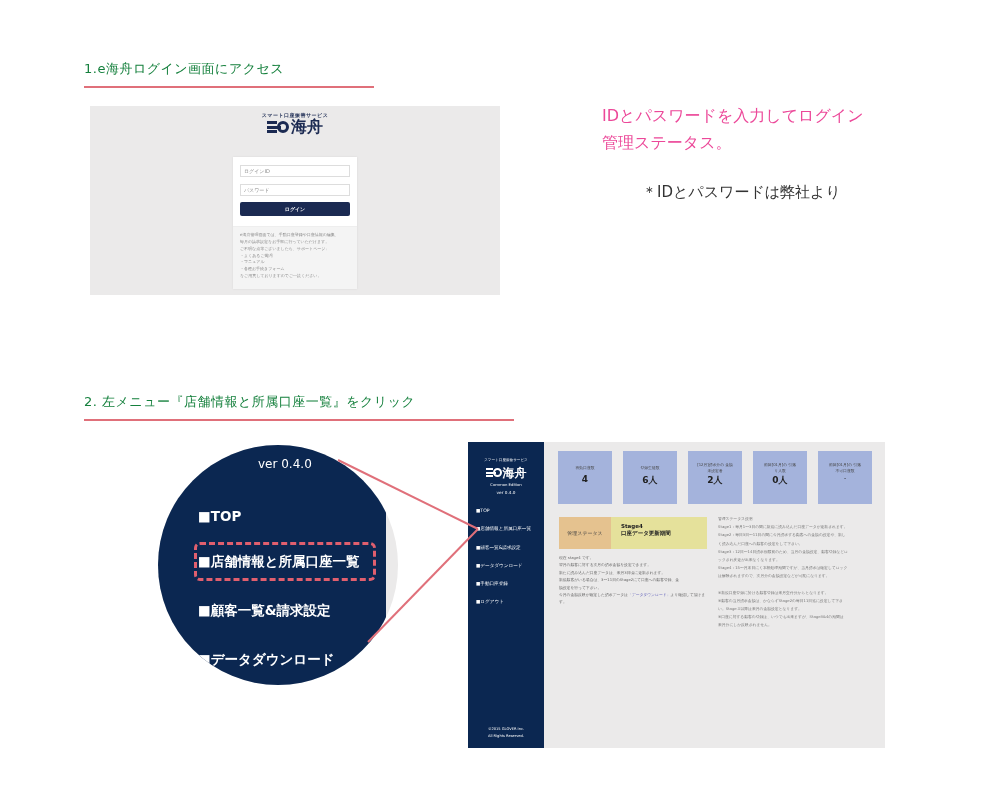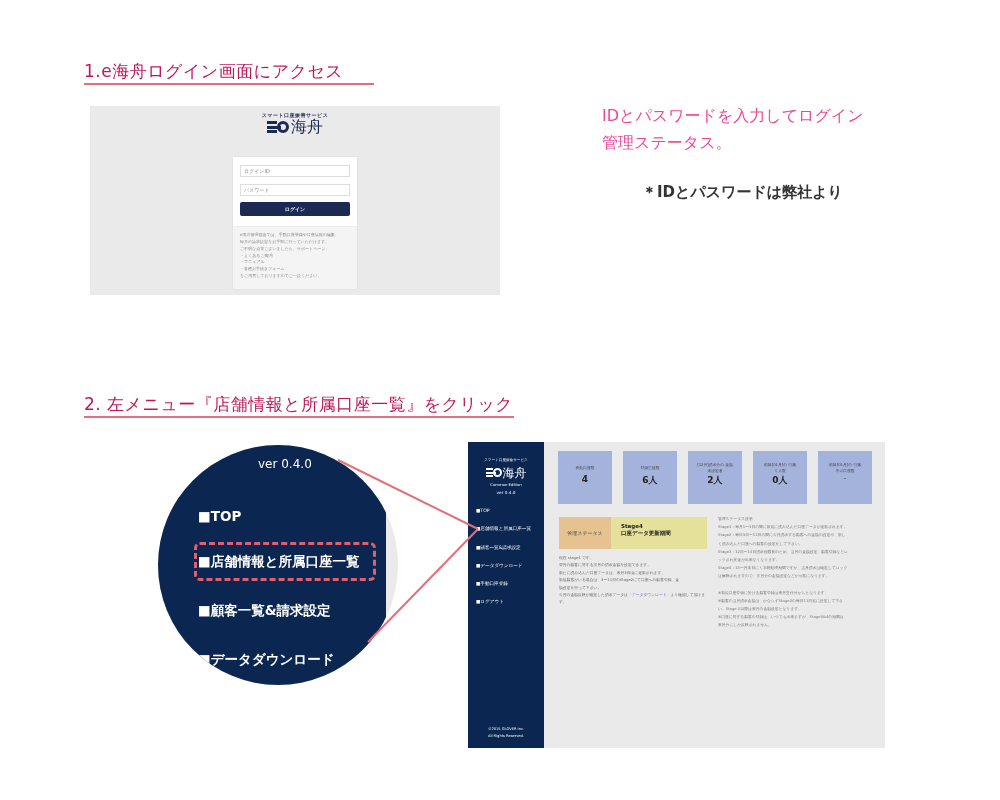--- a/index.html
+++ b/index.html
@@ -1,38 +1,38 @@
 <!DOCTYPE html>
 <html><head>
 <meta charset="utf-8">
 <style>
   * { box-sizing: border-box; margin: 0; padding: 0; }
   html, body { width: 1000px; height: 800px; background: #ffffff; overflow: hidden; }
   body { position: relative; font-family: "DejaVu Sans", "Liberation Sans", sans-serif; color: #333; }
 
-  .step-heading { position: absolute; font-size: 17px; color: #be185d; letter-spacing: 0.5px; padding-bottom: 0; border-bottom: 2px solid #e0707a; white-space: nowrap; }
+  .step-heading { position: absolute; font-size: 13px; color: #15803d; letter-spacing: 0.5px; padding-bottom: 8px; border-bottom: 2px solid #e0707a; white-space: nowrap; }
   #step1 { left: 84px; top: 60px; width: 290px; }
   #step2 { left: 84px; top: 393px; width: 430px; }
 
   
   .login-shot { position: absolute; left: 90px; top: 106px; width: 410px; height: 189px; background: #ebeaea; }
   .brand { position: absolute; left: 0; right: 0; text-align: center; }
   .brand-sub { font-size: 5px; color: #1b2a52; font-weight: bold; letter-spacing: 0.5px; }
   .brand-logo { display: inline-flex; align-items: center; gap: 2px; margin-top: 1px; }
   .logo-e { width: 22px; height: 12px; position: relative; }
   .logo-e .bar { position: absolute; left: 0; height: 3px; background: #1b2a52; }
   .logo-e .circ { position: absolute; right: 0; top: 0; width: 12px; height: 12px; border-radius: 50%; border: 3px solid #1b2a52; }
-  .logo-kanji { font-size: 16px; font-weight: normal; color: #1b2a52; line-height: 1; }
+  .logo-kanji { font-size: 16px; font-weight: bold; color: #1b2a52; line-height: 1; }
   .login-card { position: absolute; left: 143px; top: 51px; width: 124px; height: 132px; background: #fff; box-shadow: 0 0 2px rgba(0,0,0,0.08); }
   .login-input { position: absolute; left: 7px; width: 110px; height: 12px; border: 1px solid #ddd; background: #fff; font-size: 5px; color: #888; padding: 2px 3px; line-height: 7px; }
   .login-btn { position: absolute; left: 7px; top: 45px; width: 110px; height: 14px; background: #1b2a52; border-radius: 2px; color: #fff; font-size: 5px; font-weight: bold; text-align: center; line-height: 14px; }
   .login-notes { position: absolute; left: 0; top: 69px; width: 124px; height: 63px; background: #f4f4f4; border-top: 1px solid #eee; padding: 5px 7px; font-size: 4px; color: #888; line-height: 6.6px; }
 
   .desc { position: absolute; left: 602px; top: 102px; font-size: 16px; color: #ec4899; line-height: 27px; width: 300px; }
-  .note { position: absolute; left: 642px; top: 181px; font-size: 15px; font-weight: bold; color: #333; line-height: 23px; width: 260px; }
+  .note { position: absolute; left: 642px; top: 181px; font-size: 15px; font-weight: normal; color: #333; line-height: 23px; width: 260px; }
   .note div:nth-child(2) { padding-left: 14px; }
 
   
   .zoom-circle-wrap { position: absolute; left: 150px; top: 445px; width: 260px; height: 250px; overflow: hidden; }
   .zoom-circle { position: absolute; left: 8px; top: 0; width: 240px; height: 240px; border-radius: 50%; background: #ebeaea; overflow: hidden; }
   .zoom-circle .navy { position: absolute; left: 0; top: 0; width: 228px; height: 240px; background: #0b2751; }
   .c-ver { position: absolute; left: 100px; top: 12px; font-size: 12px; color: #fff; }
   .c-item { position: absolute; left: 40px; font-size: 13.5px; color: #fff; white-space: nowrap; font-weight: bold; }
   .dashed-box { position: absolute; left: 36px; top: 97px; width: 182px; height: 39px; border: 3px dashed #e05f6e; border-radius: 6px; }
   .top-partial { position: absolute; left: 238px; top: 433px; font-size: 11px; color: #fff; z-index: 3; }

